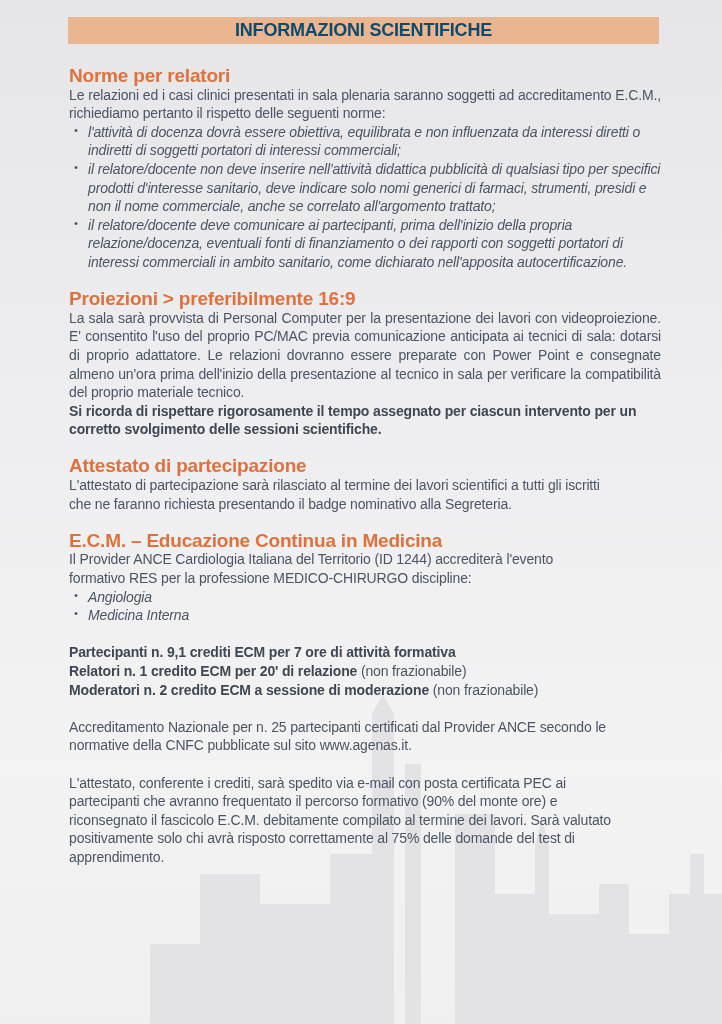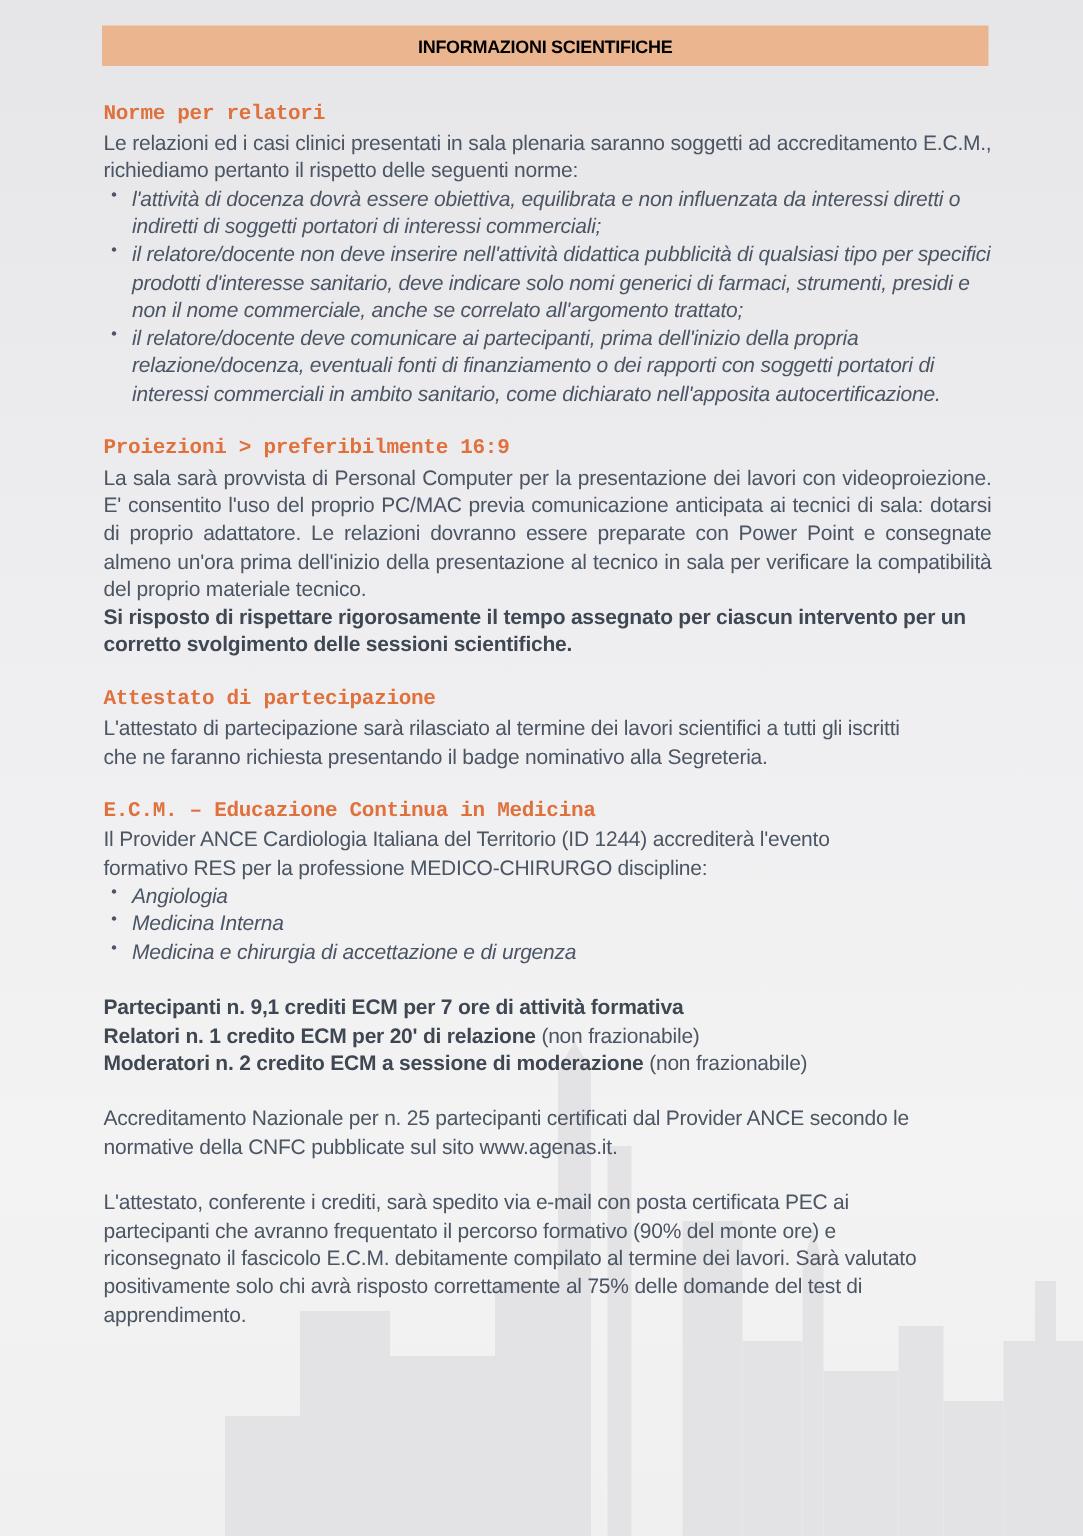--- a/index.html
+++ b/index.html
@@ -29,40 +29,39 @@
       top: 17px;
       width: 591px;
       height: 27px;
       background: #ebb68f;
       display: flex;
       align-items: center;
       justify-content: center;
     }
     .title-bar span {
       font-weight: bold;
-      font-size: 12px;
-      color: #000000;
+      font-size: 18px;
+      color: #0c4a6e;
       letter-spacing: -0.2px;
     }
     .content {
       position: absolute;
       left: 69px;
       top: 67px;
       width: 592px;
       font-size: 14px;
       line-height: 18.6px;
       color: #4b5563;
       letter-spacing: -0.15px;
     }
     .section-title {
       color: #e0713c;
       font-weight: bold;
-      font-size: 14px;
+      font-size: 19px;
       letter-spacing: -0.2px;
-      font-family: Liberation Mono, monospace;
     }
     .justify { text-align: justify; }
     .bold { font-weight: bold; color: #3f4752; }
     ul.bullets {
       list-style: none;
       margin: 0;
       padding: 0;
       font-style: italic;
     }
     ul.bullets li {
@@ -118,39 +117,38 @@
       <li>il relatore/docente non deve inserire nell'attività didattica pubblicità di qualsiasi tipo per specifici prodotti d'interesse sanitario, deve indicare solo nomi generici di farmaci, strumenti, presidi e non il nome commerciale, anche se correlato all'argomento trattato;</li>
       <li>il relatore/docente deve comunicare ai partecipanti, prima dell'inizio della propria relazione/docenza, eventuali fonti di finanziamento o dei rapporti con soggetti portatori di interessi commerciali in ambito sanitario, come dichiarato nell'apposita autocertificazione.</li>
     </ul>
   </div>
 
   <div class="gap"></div>
 
   <div>
     <div class="section-title">Proiezioni &gt; preferibilmente 16:9</div>
     <div class="justify">La sala sarà provvista di Personal Computer per la presentazione dei lavori con videoproiezione. E' consentito l'uso del proprio PC/MAC previa comunicazione anticipata ai tecnici di sala: dotarsi di proprio adattatore. Le relazioni dovranno essere preparate con Power Point e consegnate almeno un'ora prima dell'inizio della presentazione al tecnico in sala per verificare la compatibilità del proprio materiale tecnico.</div>
-    <div class="bold">Si risposto di rispettare rigorosamente il tempo assegnato per ciascun intervento per un corretto svolgimento delle sessioni scientifiche.</div>
+    <div class="bold">Si ricorda di rispettare rigorosamente il tempo assegnato per ciascun intervento per un corretto svolgimento delle sessioni scientifiche.</div>
   </div>
 
   <div class="gap"></div>
 
   <div>
     <div class="section-title">Attestato di partecipazione</div>
     <div style="padding-right:40px">L'attestato di partecipazione sarà rilasciato al termine dei lavori scientifici a tutti gli iscritti che ne faranno richiesta presentando il badge nominativo alla Segreteria.</div>
   </div>
 
   <div class="gap"></div>
 
   <div>
     <div class="section-title">E.C.M. – Educazione Continua in Medicina</div>
     <div style="padding-right:60px">Il Provider ANCE Cardiologia Italiana del Territorio (ID 1244) accrediterà l'evento formativo RES per la professione MEDICO-CHIRURGO discipline:</div>
     <ul class="bullets">
       <li>Angiologia</li>
       <li>Medicina Interna</li>
-      <li>Medicina e chirurgia di accettazione e di urgenza</li>
     </ul>
 
     <div class="gap"></div>
 
     <div>
       <div><span class="bold">Partecipanti n. 9,1 crediti ECM per 7 ore di attività formativa</span><span></span></div>
       <div><span class="bold">Relatori n. 1 credito ECM per 20' di relazione</span><span> (non frazionabile)</span></div>
       <div><span class="bold">Moderatori n. 2 credito ECM a sessione di moderazione</span><span> (non frazionabile)</span></div>
     </div>
 

